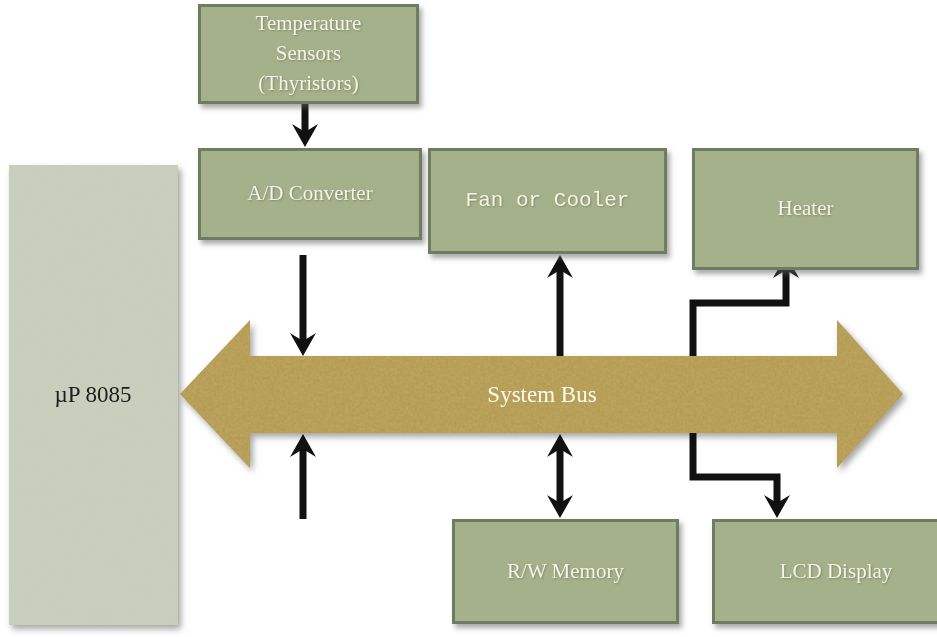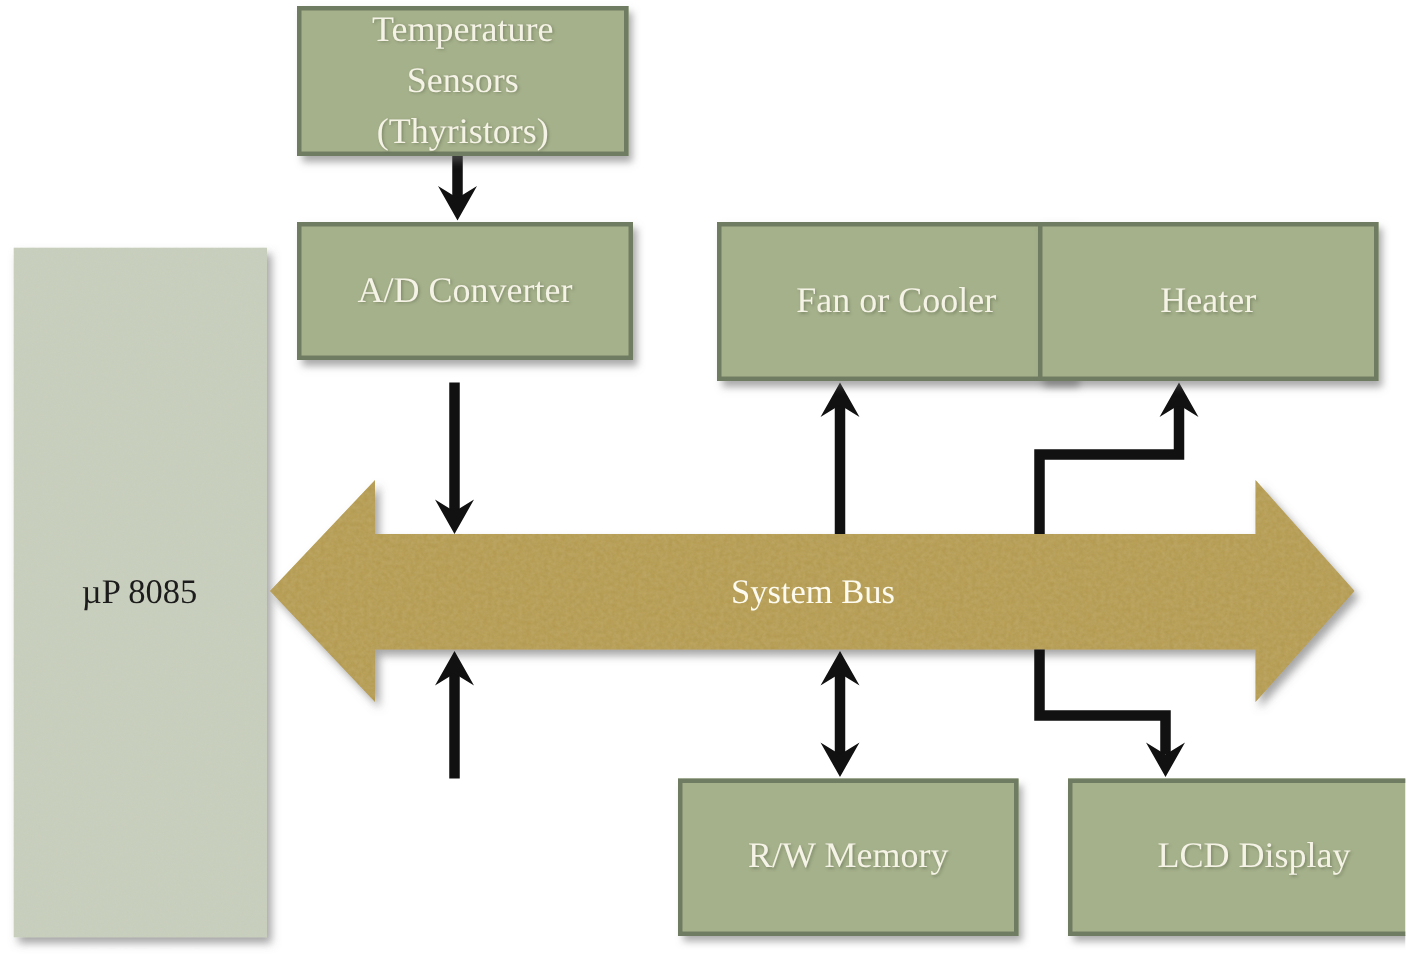--- a/index.html
+++ b/index.html
@@ -14,31 +14,31 @@
   svg.layer{pointer-events:none;}
   .node{
     position:absolute;
     box-sizing:border-box;
     background:#a5b18b;
     border:3px solid #707c61;
     box-shadow:3px 4px 5px rgba(100,100,100,0.55);
     display:flex;align-items:center;justify-content:center;
     text-align:center;
     color:#f5f3e6;
-    font-size:24px;line-height:1.42;
+    font-size:21px;line-height:1.42;
     text-shadow:1px 1px 2px rgba(60,70,45,0.35);
     z-index:2;
   }
   .node .lbl{display:block;}
   .node-temp .lbl{max-width:150px;}
   
   .node-temp   {left:198px;top:4px;  width:221px;height:100px;}
   .node-adc    {left:198px;top:148px;width:224px;height:92px;}
-  .node-fan    {left:478px;top:148px;width:239px;height:106px;}
-  .node-heater {left:692px;top:148px;width:227px;height:106px;}
+  .node-fan    {left:428px;top:148px;width:239px;height:106px;font-family:Liberation Mono, monospace;}
+  .node-heater {left:692px;top:148px;width:227px;height:122px;}
   .node-rom    {left:197px;top:519px;width:227px;height:105px;}
   .node-rw     {left:452px;top:519px;width:227px;height:105px;}
   .node-lcd    {left:712px;top:519px;width:248px;height:105px;}
   .bus-text{
     font-family:"Liberation Serif","DejaVu Serif",serif;
     font-size:23px;
     fill:#fdfbf0;
   }
   .cpu-text{
     font-family:"Liberation Serif","DejaVu Serif",serif;

